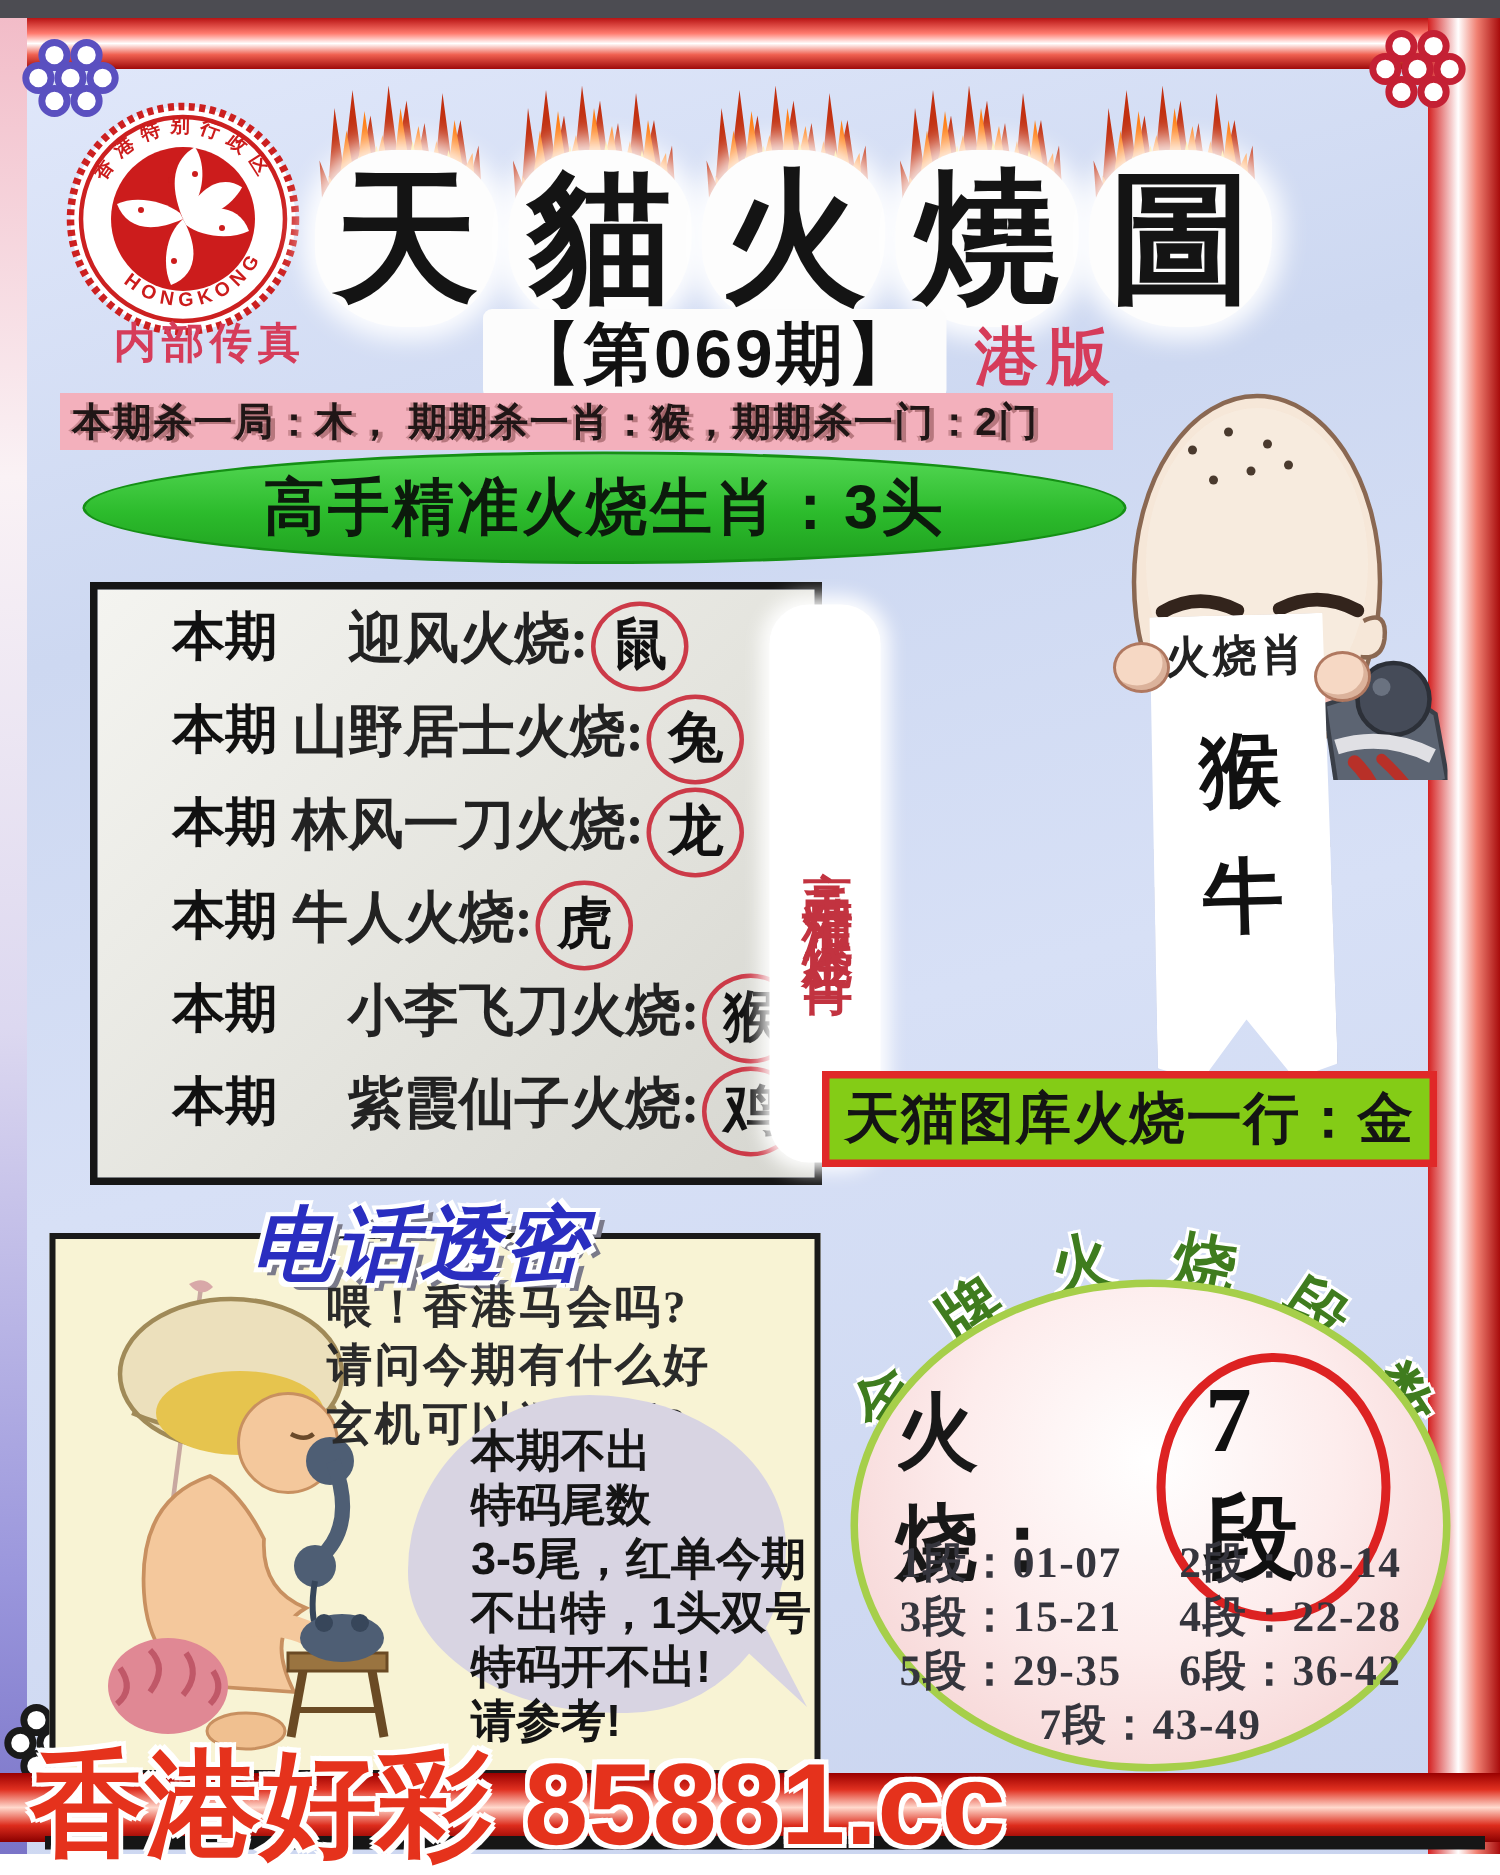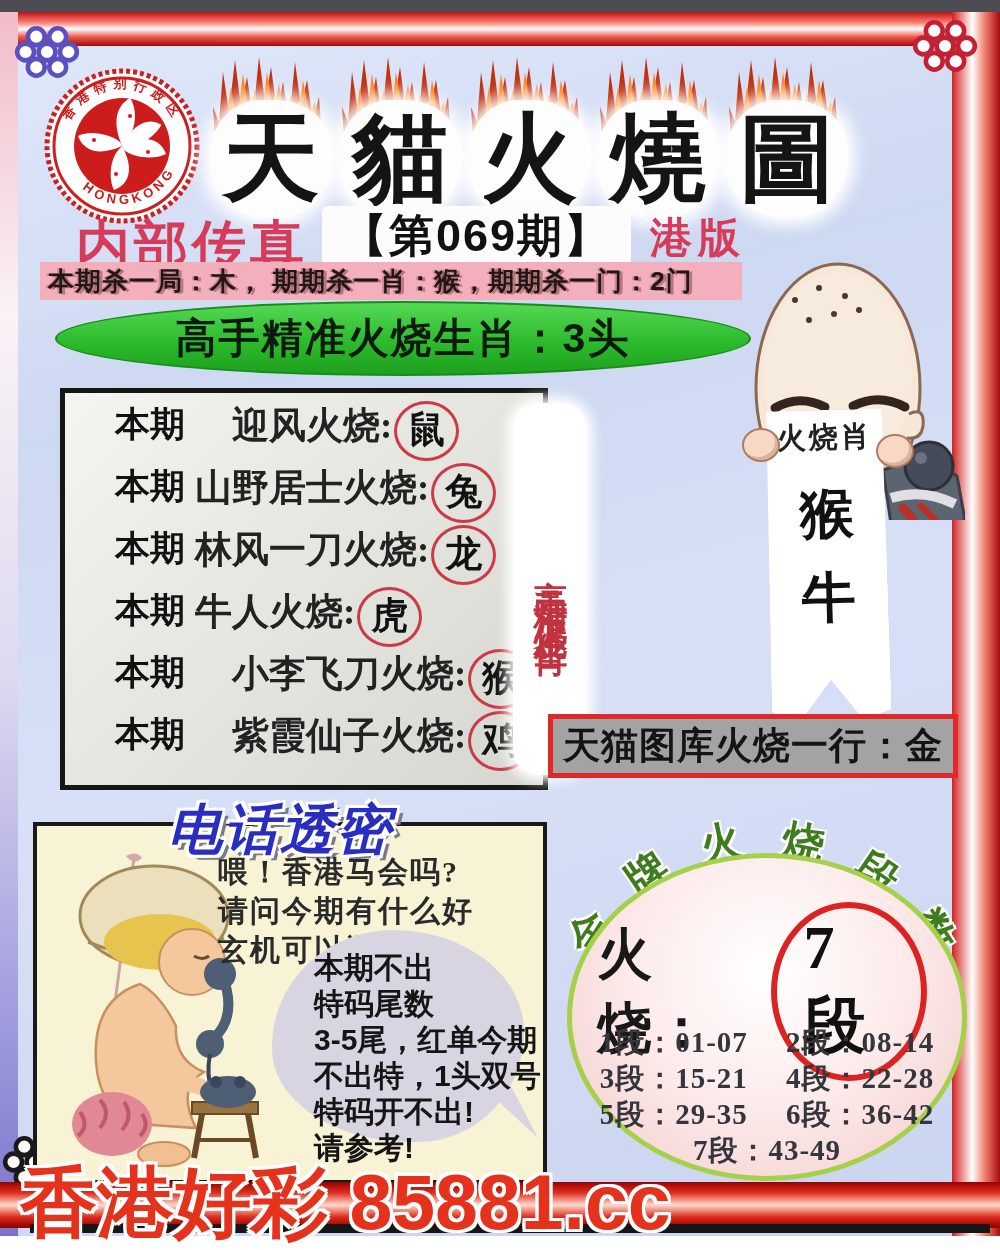--- a/index.html
+++ b/index.html
@@ -27,21 +27,21 @@
   .flame{position:absolute;width:132px;height:100px;left:-5px;top:-48px;}
   .tchar{position:absolute;top:100px;width:122px;height:118px;}
   .blob{position:absolute;left:0;top:0;width:122px;height:118px;background:#fdfdfd;
         border-radius:42% 46% 44% 48%/46% 42% 50% 44%;
         box-shadow:0 0 16px 8px rgba(255,255,255,.95);
         display:flex;align-items:center;justify-content:center;}
   .blob span{font-size:96px;font-weight:900;color:#141414;line-height:1;
         font-family:"Liberation Serif","DejaVu Serif",serif;}
   #title-row{left:210px;top:0;width:740px;height:230px;}
   #stamp{left:42px;top:66px;width:160px;height:160px;}
-  #sub-left{left:76px;top:210px;font-size:54px;font-weight:900;color:#d63c5a;letter-spacing:4px;}
+  #sub-left{left:76px;top:210px;font-size:28px;font-weight:900;color:#d63c5a;letter-spacing:4px;}
   #sub-issue{left:322px;top:206px;font-size:45px;font-weight:900;color:#111;
         background:#fcfcfc;padding:0 20px;border-radius:6px;letter-spacing:2px;}
   #sub-right{left:650px;top:210px;font-size:42px;font-weight:900;color:#d63c5a;letter-spacing:6px;}
   #kill-strip{left:40px;top:262px;width:702px;height:38px;background:#f3b0bc;
         display:flex;align-items:center;}
   #kill-strip span{font-size:26px;font-weight:700;color:#201616;padding-left:8px;letter-spacing:1px;
         text-shadow:3px 1px 0 rgba(110,50,50,.45), -2px 0 0 rgba(110,50,50,.3);text-align:center;}
 
   
   #green-ellipse{left:55px;top:301px;width:692px;height:71px;border-radius:50%;
@@ -78,21 +78,21 @@
         font-family:"Liberation Serif","DejaVu Serif",serif;}
   #scroll-animals{position:absolute;left:0;top:62px;width:100%;text-align:center;}
   #scroll-animals div{font-size:54px;font-weight:900;color:#111;line-height:84px;
         font-family:"Liberation Serif","DejaVu Serif",serif;}
   .fist{position:absolute;width:34px;height:30px;background:#f6d8c4;border:2px solid #b07860;
         border-radius:50%;box-shadow:inset -3px -3px 0 rgba(170,110,80,.35);}
 
   
   #notice{left:552px;top:582px;width:250px;font-size:29px;line-height:47px;
         color:#49587e;letter-spacing:3px;font-weight:600;}
-  #gold-row{left:548px;top:714px;width:400px;height:54px;background:#a3a3a3;
+  #gold-row{left:548px;top:714px;width:400px;height:54px;background:#84cc16;
         border:5px solid #e02828;display:flex;align-items:center;justify-content:center;}
   #gold-row span{font-size:37px;font-weight:900;color:#141414;letter-spacing:1px;}
 
   
   #phone-box{left:33px;top:822px;width:506px;height:354px;background:#f8f3d4;border:4px solid #1a1a1a;}
   #phone-title{left:168px;top:794px;font-size:54px;font-weight:900;font-style:italic;color:#2a2ec0;
         letter-spacing:2px;
         text-shadow:-3px -3px 0 #fff,3px -3px 0 #fff,-3px 3px 0 #fff,3px 3px 0 #fff,6px 5px 0 #7a7a8a;}
   #phone-questions{left:218px;top:852px;width:310px;}
   #phone-questions div{font-size:30px;font-weight:800;color:#2a2a2a;line-height:39px;

